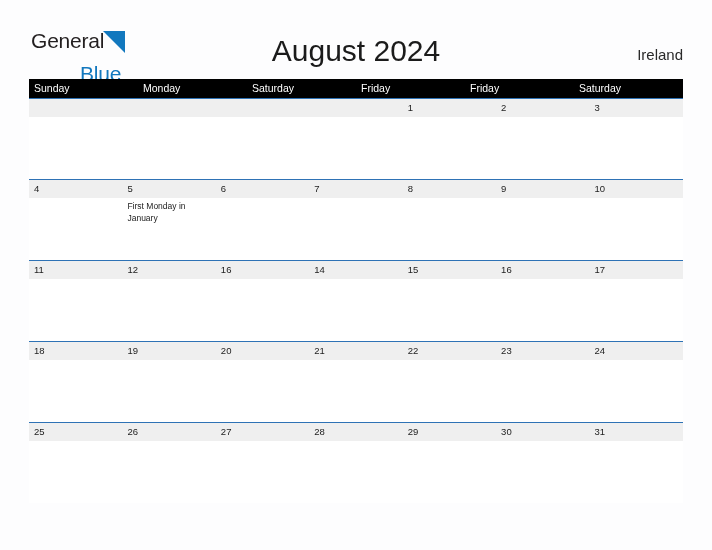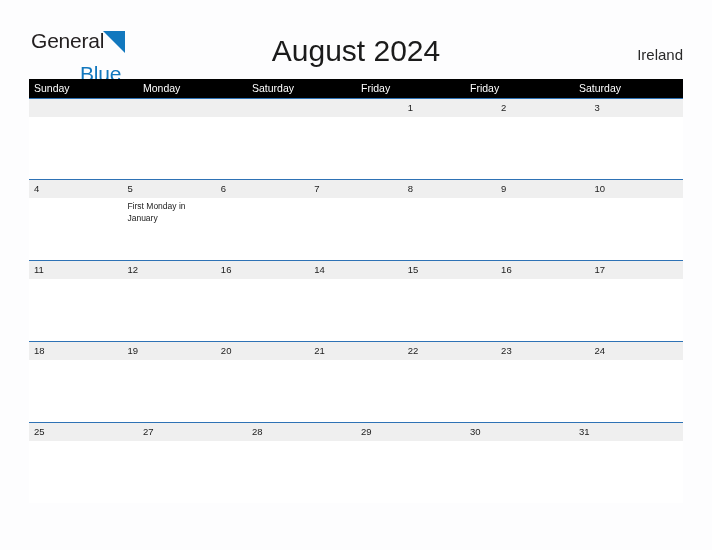--- a/index.html
+++ b/index.html
@@ -374,20 +374,26 @@
         </div>
         <div class="week-row">
           <div class="day-cell">
             <div class="day-band">
               <span class="day-num">25</span>
             </div>
             <div class="events"></div>
           </div>
           <div class="day-cell">
             <div class="day-band">
+              <span class="day-num">26</span>
+            </div>
+            <div class="events"></div>
+          </div>
+          <div class="day-cell">
+            <div class="day-band">
               <span class="day-num">27</span>
             </div>
             <div class="events"></div>
           </div>
           <div class="day-cell">
             <div class="day-band">
               <span class="day-num">28</span>
             </div>
             <div class="events"></div>
           </div>

